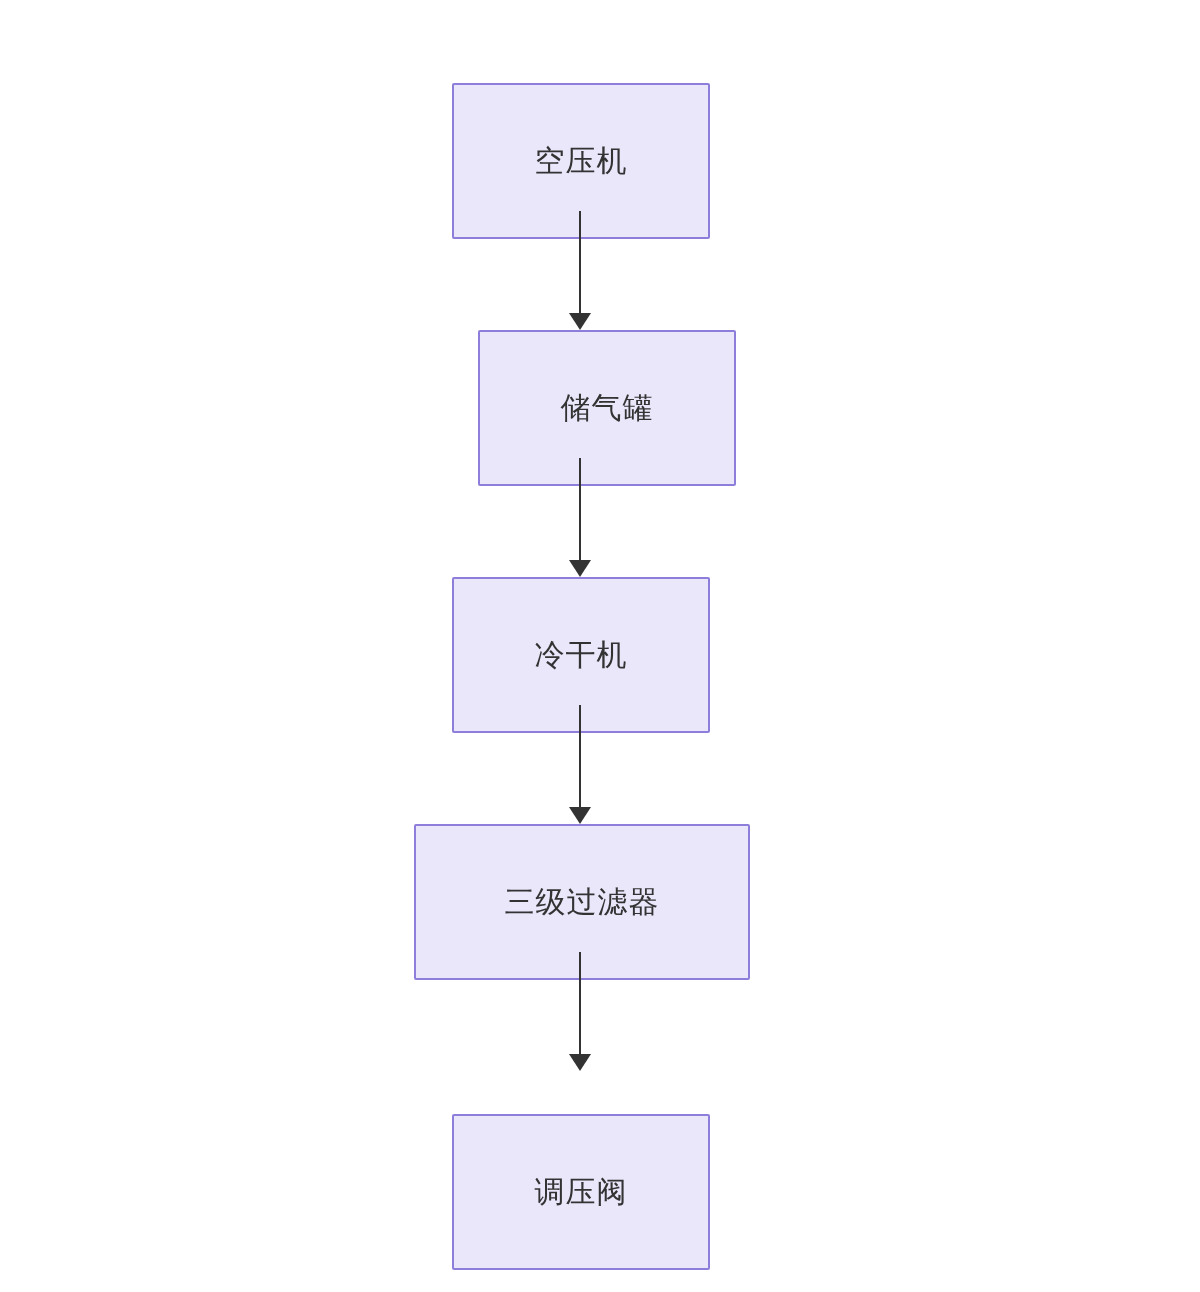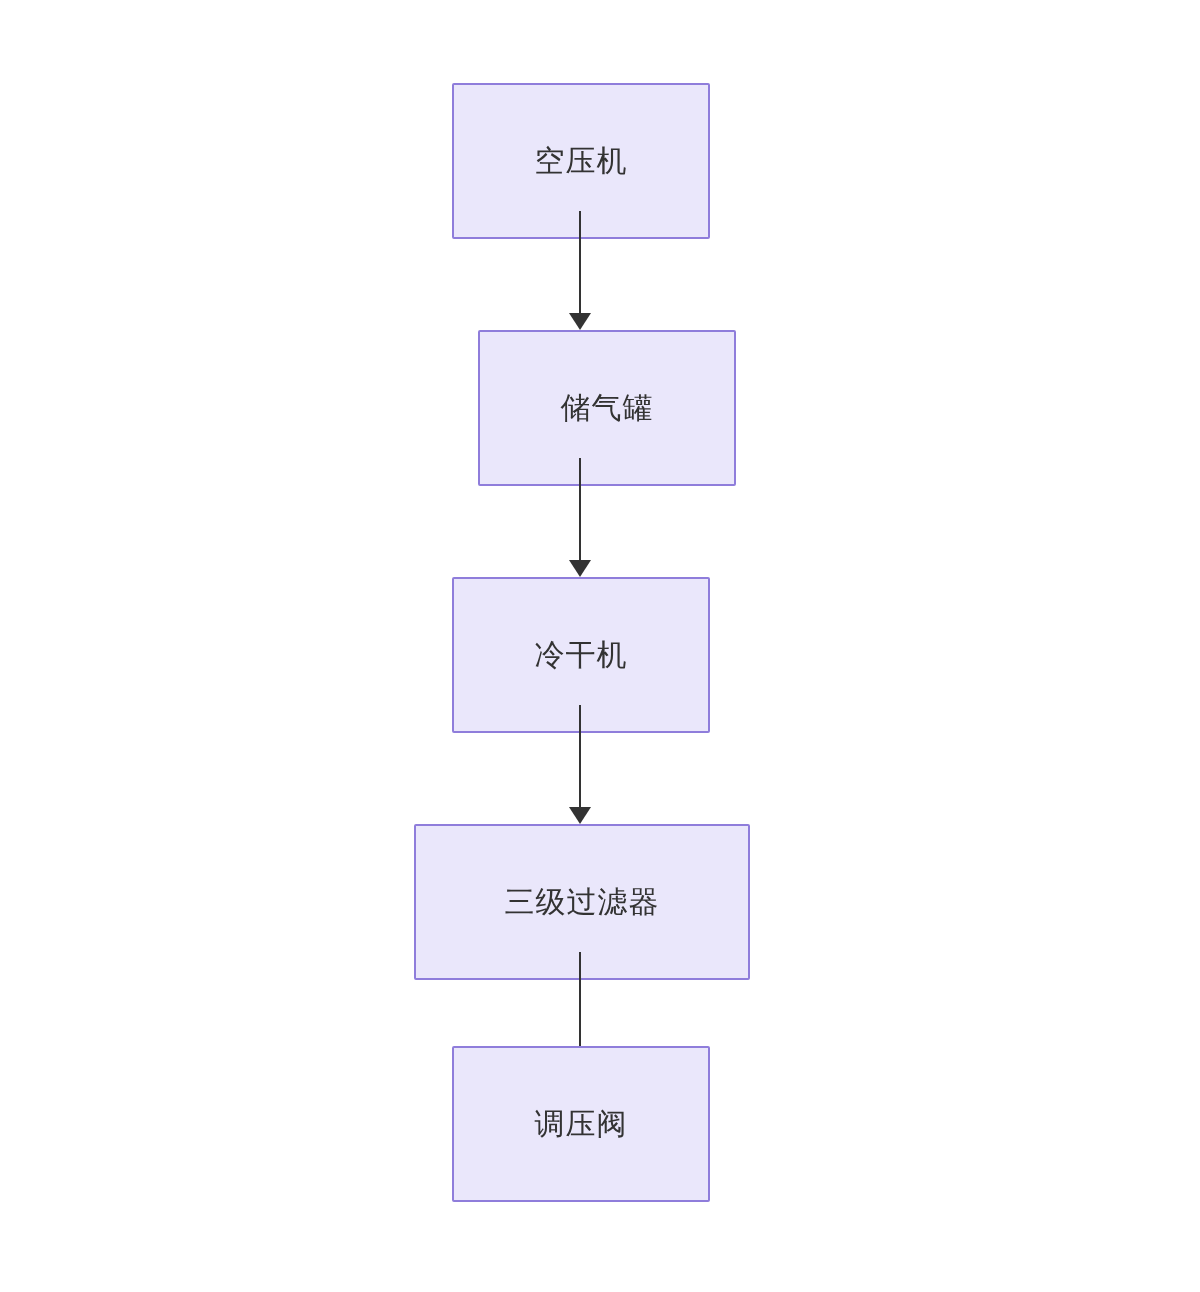--- a/index.html
+++ b/index.html
@@ -37,21 +37,21 @@
   .node-label {
     font-size: 30px;
     color: var(--text);
     letter-spacing: 1px;
     white-space: nowrap;
   }
   .node-1 { left: 452px; top: 83px; }
   .node-2 { left: 452px; top: 330px; margin-left: 26px; }
   .node-3 { left: 452px; top: 577px; text-align: center; }
   .node-4 { left: 414px; top: 824px; width: 336px; font-family: Liberation Serif, serif; }
-  .node-5 { left: 452px; top: 1046px; justify-content: center; }
+  .node-5 { left: 452px; top: 1114px; justify-content: center; }
 
   .arrow {
     position: absolute;
     left: 569px;
     width: 22px;
   }
   .arrow-1 { top: 211px; height: 119px; }
   .arrow-2 { top: 458px; height: 119px; }
   .arrow-3 { top: 705px; height: 119px; }
   .arrow-4 { top: 952px; height: 119px; }

